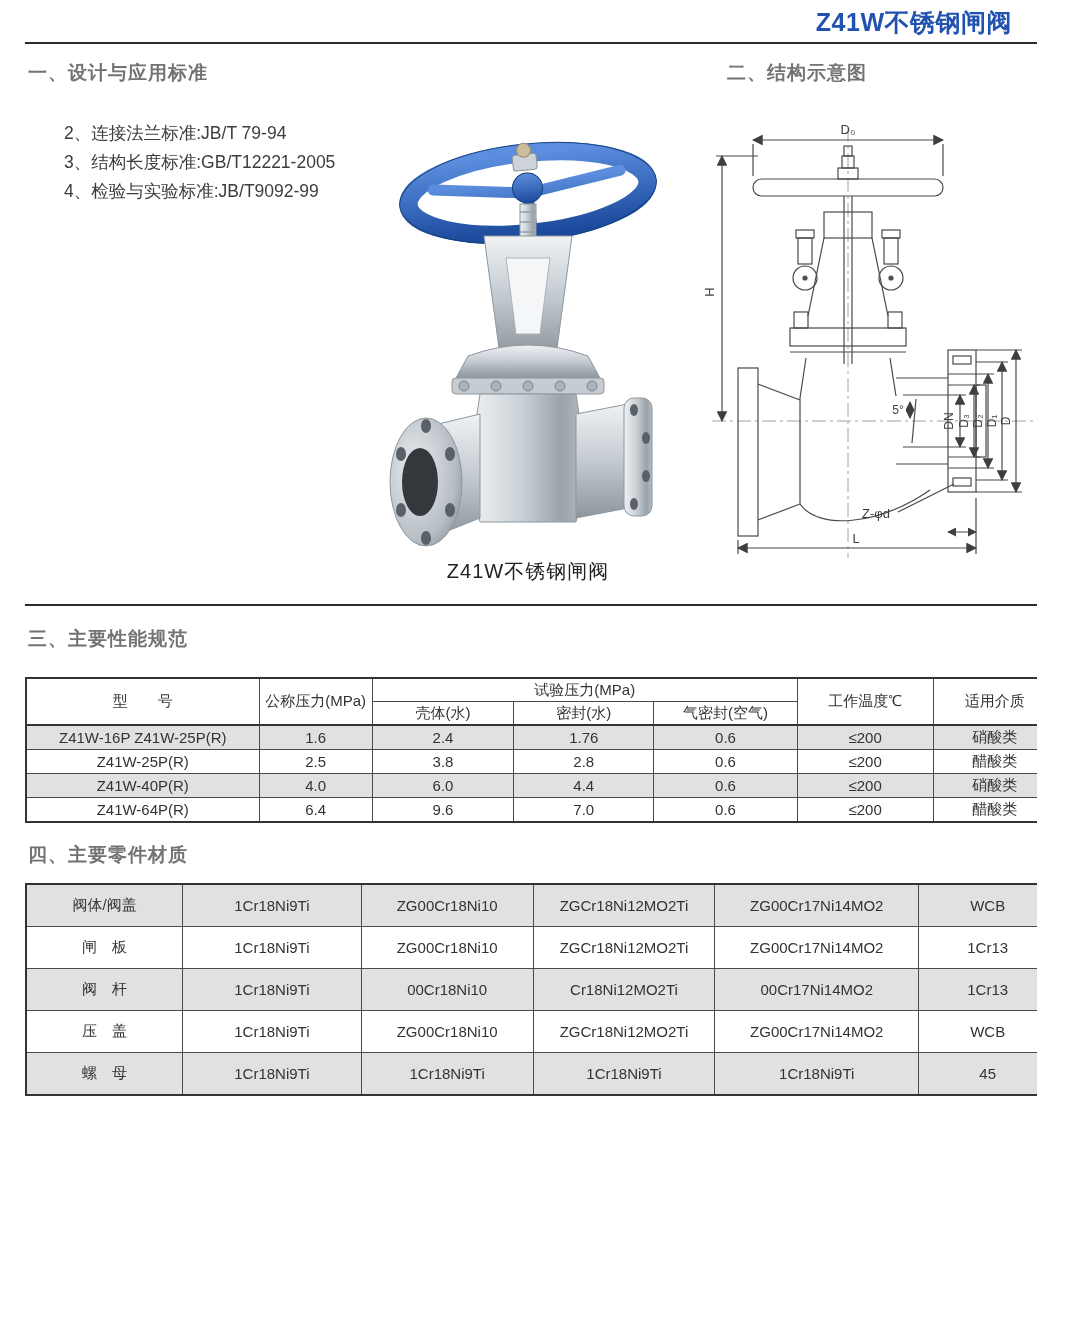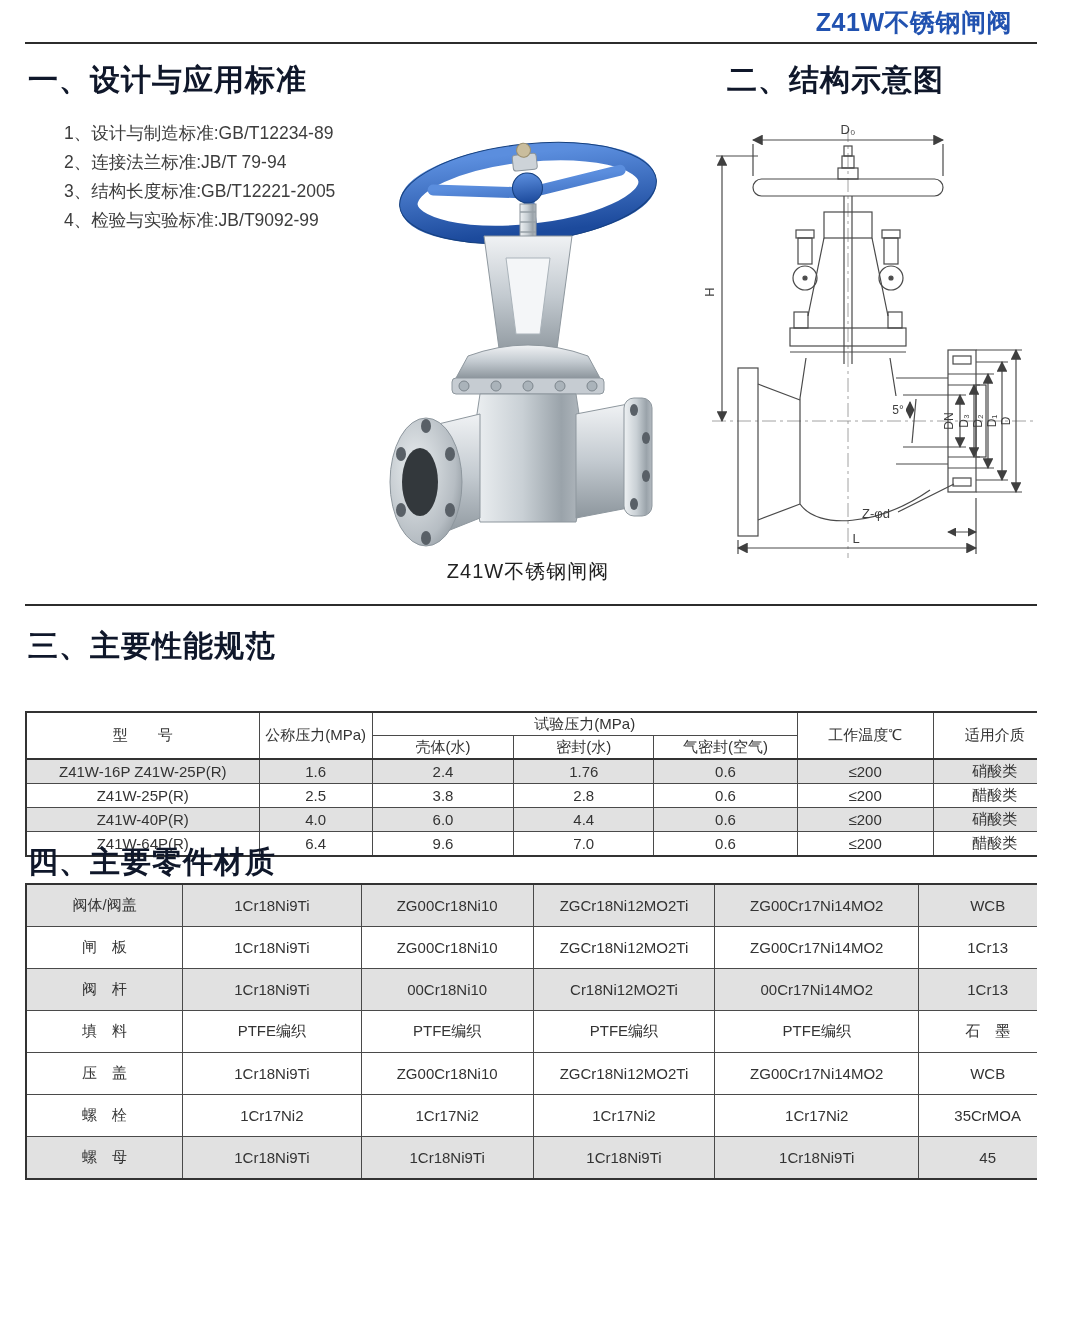--- a/index.html
+++ b/index.html
@@ -4,58 +4,57 @@
 <style>
   html,body{margin:0;padding:0;background:#fff;}
   .page{
     position:relative;width:1037px;height:1320px;background:#ffffff;
     font-family:"Liberation Sans",sans-serif;color:#333;overflow:hidden;
   }
   .doc-title{position:absolute;top:6px;right:25px;font-size:25px;font-weight:bold;color:#2152b0;letter-spacing:.5px;}
   .rule{position:absolute;left:25px;width:1033px;height:2px;background:#2c2c2c;}
   .rule-top{top:42px;}
   .rule-mid{top:604px;}
-  .sec-h{position:absolute;font-size:30px;font-weight:bold;color:#0f172a;letter-spacing:1px;white-space:nowrap;}
+  .sec-h{position:absolute;font-size:19px;font-weight:bold;color:#737373;letter-spacing:1px;white-space:nowrap;}
   .h-s1{left:28px;top:60px;}
   .h-s2{left:727px;top:60px;}
   .h-s3{left:28px;top:626px;}
   .h-s4{left:28px;top:842px;}
   .std-list{position:absolute;left:64px;top:119px;font-size:17.5px;color:#3d3d3d;line-height:29px;white-space:nowrap;}
   .photo-wrap{position:absolute;left:368px;top:108px;width:320px;height:448px;}
   .caption{position:absolute;left:368px;top:558px;width:320px;text-align:center;font-size:20px;color:#222;letter-spacing:1px;}
   .diagram-wrap{position:absolute;left:698px;top:116px;width:360px;height:452px;}
 
   table.tbl{
     position:absolute;left:25px;width:1033px;border-collapse:collapse;table-layout:fixed;
     text-align:center;font-size:15px;color:#333;
     border:2px solid #333;
   }
   .tbl td{border:1px solid #4a4a4a;padding:0 2px;overflow:hidden;white-space:nowrap;}
-  table.perf{top:677px;margin-top:34px;}
+  table.perf{top:677px;}
   table.mat{top:883px;}
   .perf tr.hrow td{height:22px;}
   .perf tr.drow td{height:23px;text-align:center;}
   .perf tr.first-data td{border-top:2px solid #333;}
   .mat td{height:41px;}
   tr.gray td{background:#e1e1e1;}
   .dim-label{font-family:"Liberation Sans",sans-serif;}
 </style>
 </head>
 <body>
 
 <div class="page">
 
   <div class="doc-title">Z41W不锈钢闸阀</div>
   <div class="rule rule-top"></div>
 
   <div class="sec-h h-s1">一、设计与应用标准</div>
   <div class="sec-h h-s2">二、结构示意图</div>
 
   <div class="std-list">
-    <div>1、设计与制造标准:GB/T12234-89</div>
     <div>2、连接法兰标准:JB/T 79-94</div>
     <div>3、结构长度标准:GB/T12221-2005</div>
     <div>4、检验与实验标准:JB/T9092-99</div>
   </div>
 
   <div class="photo-wrap">
     <svg width="320" height="448" viewBox="0 0 320 448">
       <defs>
         <linearGradient id="gSteelV" x1="0" y1="0" x2="1" y2="0">
           <stop offset="0" stop-color="#eef1f3"></stop>
@@ -319,43 +318,27 @@
       </tr>
       <tr class="gray">
         <td>阀　杆</td>
         <td>1Cr18Ni9Ti</td>
         <td>00Cr18Ni10</td>
         <td>Cr18Ni12MO2Ti</td>
         <td>00Cr17Ni14MO2</td>
         <td>1Cr13</td>
       </tr>
       <tr>
-        <td>填　料</td>
-        <td>PTFE编织</td>
-        <td>PTFE编织</td>
-        <td>PTFE编织</td>
-        <td>PTFE编织</td>
-        <td>石　墨</td>
-      </tr>
-      <tr>
         <td>压　盖</td>
         <td>1Cr18Ni9Ti</td>
         <td>ZG00Cr18Ni10</td>
         <td>ZGCr18Ni12MO2Ti</td>
         <td>ZG00Cr17Ni14MO2</td>
         <td>WCB</td>
       </tr>
-      <tr>
-        <td>螺　栓</td>
-        <td>1Cr17Ni2</td>
-        <td>1Cr17Ni2</td>
-        <td>1Cr17Ni2</td>
-        <td>1Cr17Ni2</td>
-        <td>35CrMOA</td>
-      </tr>
       <tr class="gray">
         <td>螺　母</td>
         <td>1Cr18Ni9Ti</td>
         <td>1Cr18Ni9Ti</td>
         <td>1Cr18Ni9Ti</td>
         <td>1Cr18Ni9Ti</td>
         <td>45</td>
       </tr>
     </tbody>
   </table>

